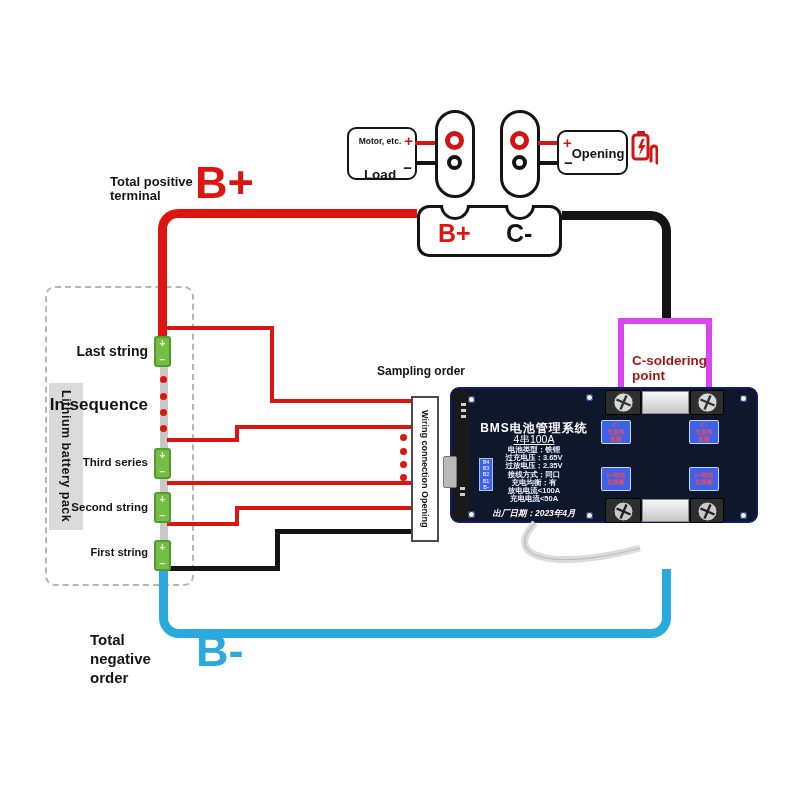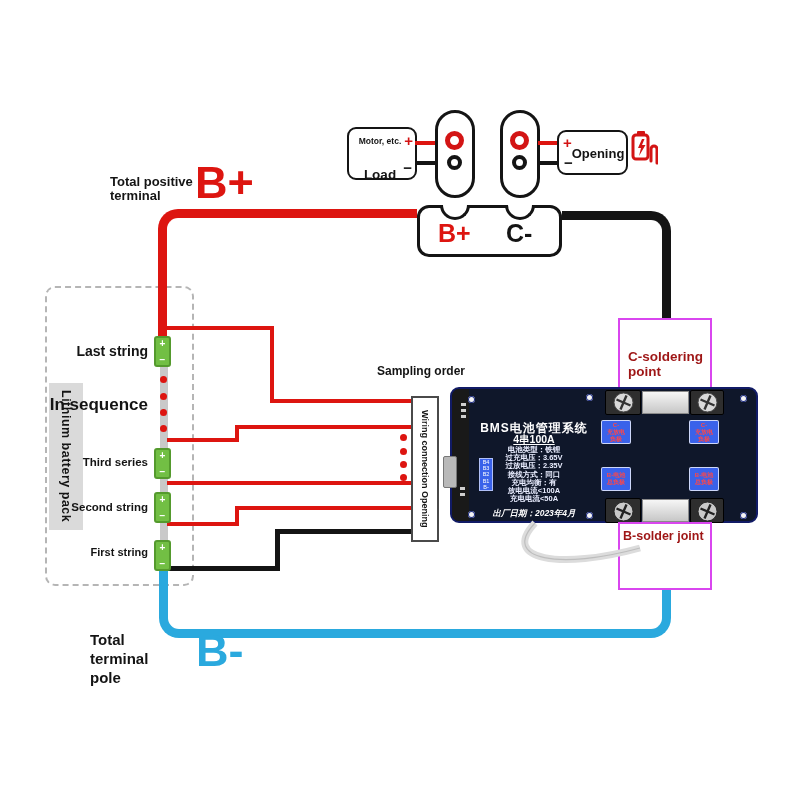--- a/index.html
+++ b/index.html
@@ -42,21 +42,21 @@
          border-radius:9px;box-sizing:border-box;}
   .board-dark{position:absolute;left:0;top:0;width:17px;height:132px;background:#191919;border-radius:7px 0 0 7px;}
   .hole{position:absolute;width:7px;height:7px;border-radius:50%;background:#f4f4f4;box-shadow:0 0 0 1px #1b2b80 inset;}
   .tblock{position:absolute;width:36px;height:25px;background:#2e2e2e;border:1px solid #000;border-radius:2px;box-sizing:border-box;}
   .tpad{position:absolute;width:47px;height:23px;background:linear-gradient(#f6f6f6,#c7c7c7);border:1px solid #8a8a8a;box-sizing:border-box;}
   .padbox{position:absolute;width:30px;height:24px;background:#3a62ea;border:1px solid rgba(255,255,255,.75);border-radius:2px;
           color:#ff4747;font-size:6px;font-weight:bold;text-align:center;line-height:1.15;box-sizing:border-box;}
   .pinbox{position:absolute;left:27px;top:69px;width:14px;height:33px;background:#3a62ea;border:1px solid rgba(255,255,255,.6);
           color:#fff;font-size:5.5px;line-height:6.2px;text-align:center;box-sizing:border-box;}
   .bmstext{position:absolute;left:16px;width:132px;text-align:center;color:#fff;}
-  .solderbox{position:absolute;width:94px;background:#fff;border:2px solid #d946ef;box-sizing:border-box;
+  .solderbox{position:absolute;width:94px;background:#fff;border:6px solid #d946ef;box-sizing:border-box;
              color:#9e1515;font-weight:bold;}
   .mark{position:absolute;background:#cfcfcf;width:5px;height:3px;}
 </style>
 </head>
 <body>
 
 <div id="stage">
 
   <div class="dashedbox"></div>
   <div class="packlabel">
@@ -120,21 +120,21 @@
   </div>
 
   <div class="strlabel" style="top:343px;font-size:14px;">Last string</div>
   <div class="strlabel" style="top:395px;font-size:17px;">In sequence</div>
   <div class="strlabel" style="top:456px;font-size:11.5px;">Third series</div>
   <div class="strlabel" style="top:501px;font-size:11.5px;">Second string</div>
   <div class="strlabel" style="top:546px;font-size:11px;">First string</div>
 
   <div class="abs" style="left:110px;top:175px;width:88px;font-size:13px;font-weight:bold;line-height:1.1;">Total positive terminal</div>
   <div class="abs" style="left:195px;top:160px;font-size:45px;font-weight:bold;color:#dd1510;line-height:1;">B+</div>
-  <div class="abs" style="left:90px;top:631px;width:82px;font-size:15px;font-weight:bold;line-height:1.25;">Total terminal pole</div>
+  <div class="abs" style="left:90px;top:631px;width:82px;font-size:15px;font-weight:bold;line-height:1.25;">Total negative order</div>
   <div class="abs" style="left:196px;top:628px;font-size:45px;font-weight:bold;color:#2aa9de;line-height:1;">B-</div>
 
   <div class="abs" style="left:377px;top:364px;font-size:12px;font-weight:bold;">Sampling order</div>
   <div class="wiringbox">
     <span>Wiring connection Opening</span>
   </div>
 
   <div class="solderbox" style="left:618px;top:318px;height:77px;">
     <div style="position:absolute;left:8px;top:29px;font-size:13.5px;line-height:1.12;width:78px;">C-soldering point</div>
   </div>
@@ -148,21 +148,21 @@
     <div class="mark" style="left:8px;top:104px;"></div>
 
     <div class="hole" style="left:16px;top:7px;"></div>
     <div class="hole" style="left:134px;top:5px;"></div>
     <div class="hole" style="left:288px;top:6px;"></div>
     <div class="hole" style="left:16px;top:122px;"></div>
     <div class="hole" style="left:134px;top:123px;"></div>
     <div class="hole" style="left:288px;top:123px;"></div>
 
     <div class="bmstext" style="top:31px;font-size:12px;font-weight:bold;letter-spacing:1px;">BMS电池管理系统</div>
-    <div class="bmstext" style="top:44px;font-size:10.5px;font-weight:bold;text-decoration:underline;">4串100A</div>
+    <div class="bmstext" style="top:44px;font-size:10.5px;font-weight:normal;text-decoration:underline;">4串100A</div>
     <div class="bmstext" style="top:57px;font-size:7.5px;font-weight:bold;line-height:8.2px;color:#e9edff;">
       <div>电池类型：铁锂</div>
       <div>过充电压：3.65V</div>
       <div>过放电压：2.35V</div>
       <div>接线方式：同口</div>
       <div>充电均衡：有</div>
       <div>放电电流&lt;100A</div>
       <div>充电电流&lt;50A</div>
     </div>
     <div class="bmstext" style="top:119px;font-size:8.5px;font-weight:bold;font-style:italic;">出厂日期：2023年4月</div>
@@ -218,23 +218,20 @@
     <div class="tblock" style="left:238px;top:109px;width:34px;">
       <svg width="21" height="21" style="position:absolute;left:6px;top:2px;">
         <circle cx="10.5" cy="10.5" r="9.5" fill="#c9c9c9" stroke="#2a2a2a"></circle>
         <path d="M3.5 7.5 L17.5 13.5 M13.5 3.5 L7.5 17.5" stroke="#222" stroke-width="2.4"></path>
       </svg>
     </div>
   </div>
 
   <div class="abs" style="left:443px;top:456px;width:12px;height:30px;background:#b9b9b9;border:1px solid #777;border-radius:2px;"></div>
 
-  <div class="solderbox" style="left:618px;top:522px;height:68px;">
-    <div style="position:absolute;left:3px;top:5px;font-size:12.5px;white-space:nowrap;">B-solder joint</div>
-  </div>
 
   <svg class="abs" style="left:450px;top:515px;" width="220" height="60">
     <path d="M 85 8 C 50 45, 110 55, 190 33" fill="none" stroke="#dcdcdc" stroke-width="7"></path>
     <path d="M 85 8 C 50 45, 110 55, 190 33" fill="none" stroke="#bdbdbd" stroke-width="1.2"></path>
   </svg>
 
   <div class="devbox" style="left:347px;top:127px;width:70px;height:53px;">
     <div style="position:absolute;left:0;top:7px;width:62px;text-align:center;font-size:8.5px;font-weight:bold;">Motor, etc.</div>
     <div style="position:absolute;left:0;top:18px;width:62px;text-align:center;font-size:13.5px;font-weight:bold;margin-top:20px;">Load</div>
     <span class="sign red" style="right:2px;top:4px;">+</span>

